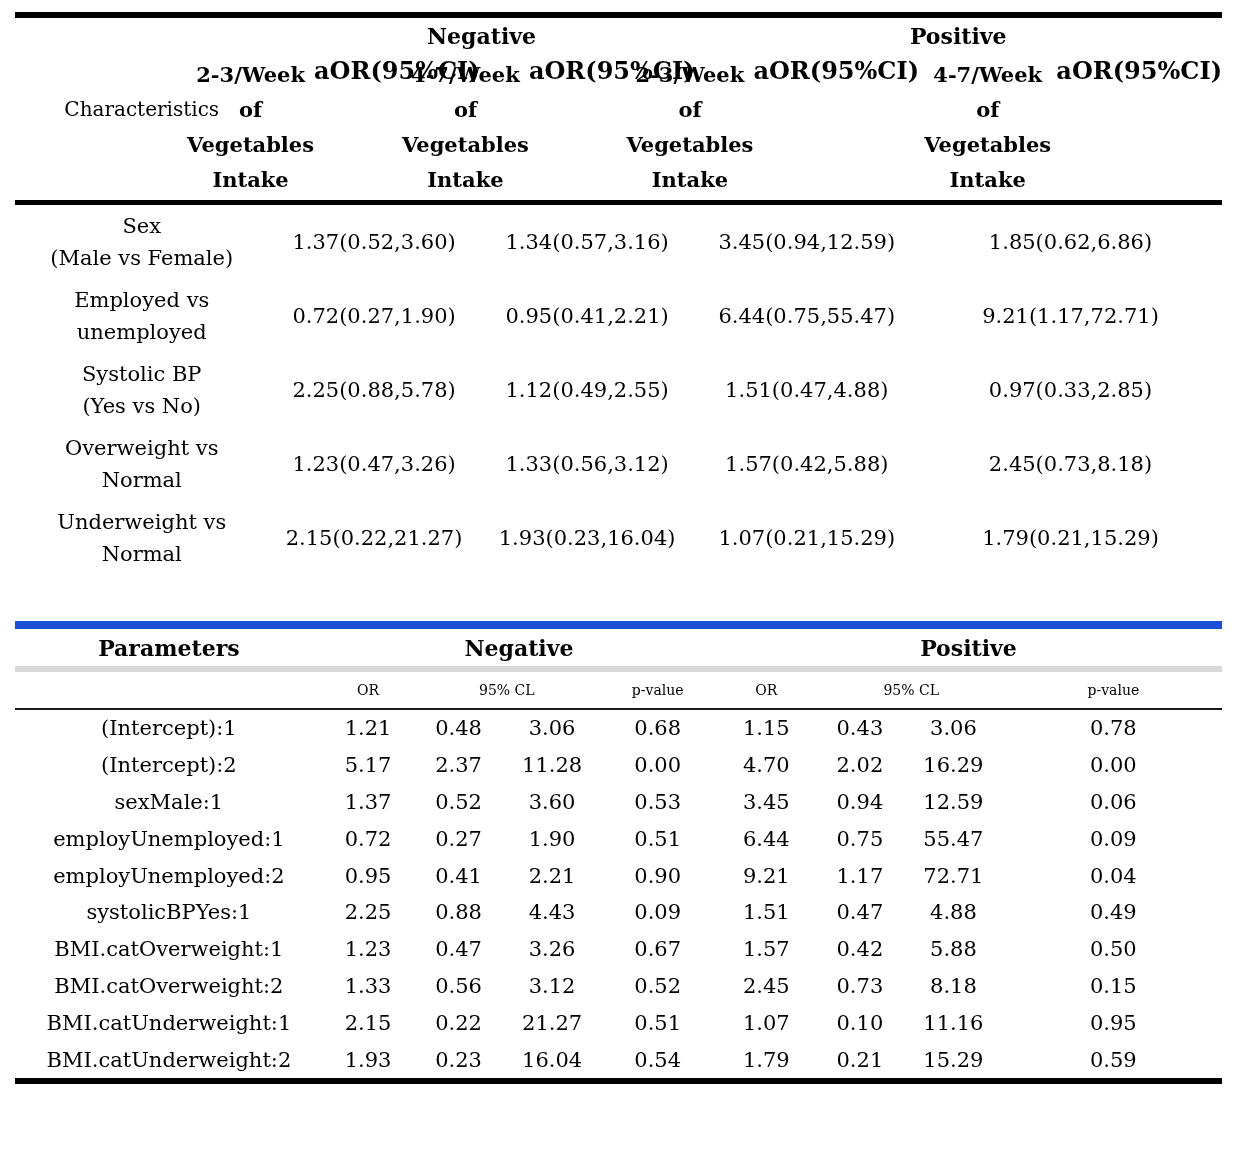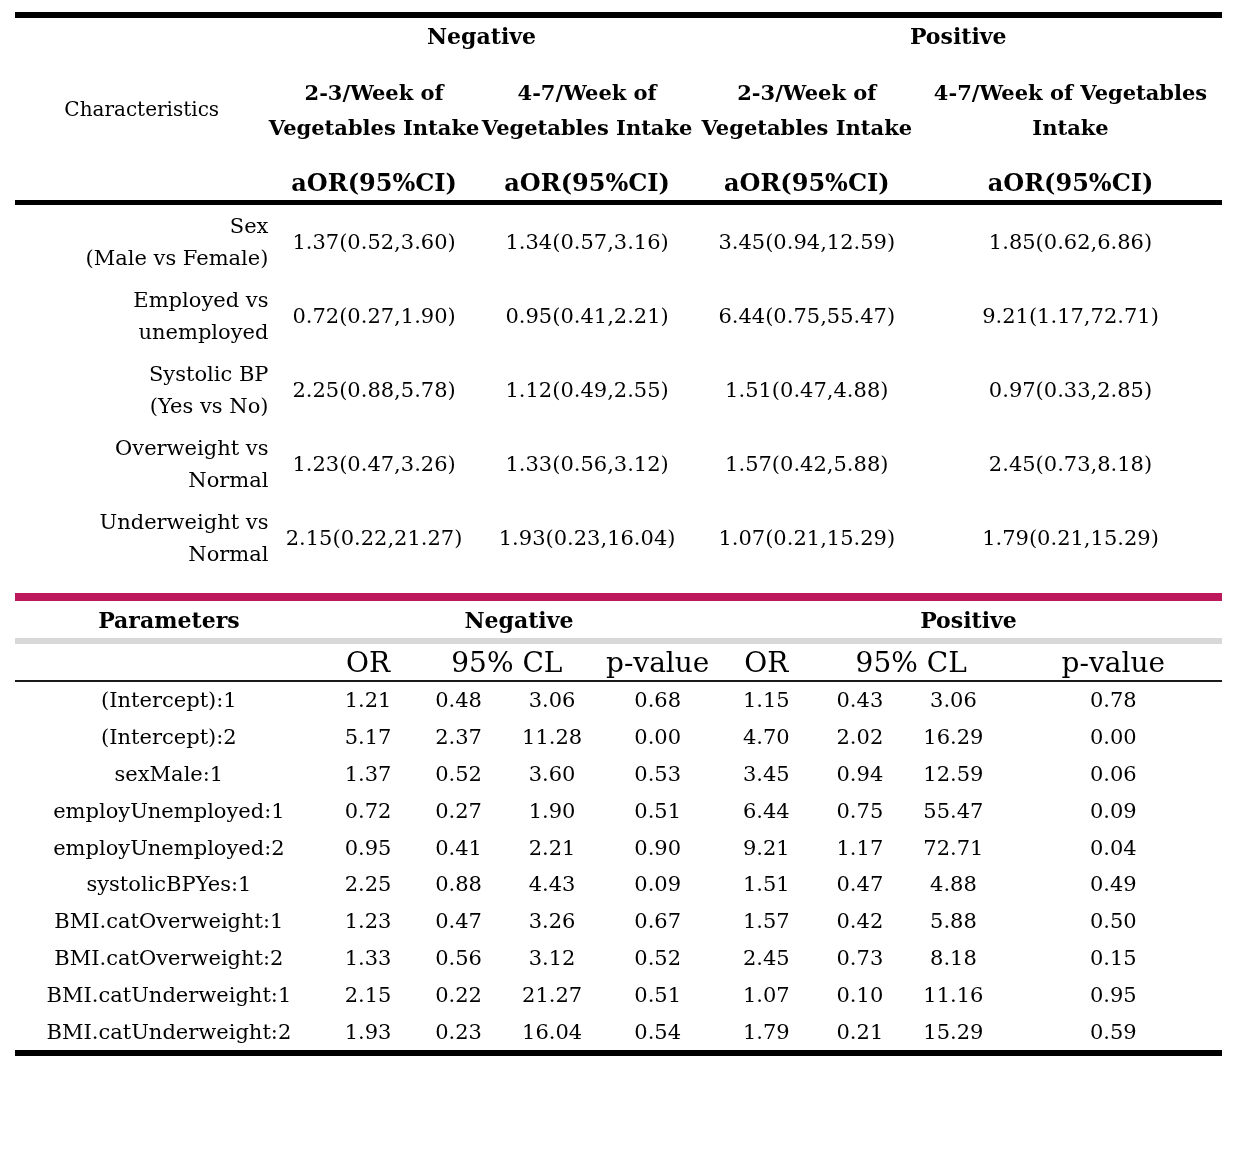--- a/index.html
+++ b/index.html
@@ -42,21 +42,21 @@
     font-size: 22px;
     height: 36px;
     vertical-align: middle;
   }
   .t1 .th-col {
     border-bottom: 5px solid #000;
     vertical-align: bottom;
   }
   .t1-colhead {
     display: flex;
-    flex-direction: column;
+    flex-direction: row;
     justify-content: flex-end;
     height: 146px;
   }
   .t1-coltitle {
     flex: 1;
     display: flex;
     flex-direction: column;
     justify-content: center;
     font-weight: bold;
     font-size: 21px;
@@ -67,43 +67,42 @@
     font-size: 24px;
     line-height: 34px;
   }
   .t1 tbody td {
     height: 74px;
     font-size: 21px;
   }
   .t1-label {
     font-size: 21px;
     line-height: 32px;
-    text-align: right;
   }
 
   
   .t2 {
-    margin-top: 18px;
-    border-top: 8px solid #be185d;
+    margin-top: 46px;
+    border-top: 8px solid #1d4ed8;
     border-bottom: 6px solid #000;
   }
   .t2 th, .t2 td {
     padding: 0;
     text-align: center;
     vertical-align: middle;
   }
   .t2 .th-main {
     font-weight: bold;
     font-size: 22px;
     height: 37px;
     border-bottom: 6px solid #d8d8d8;
   }
   .t2 .th-sub {
     font-weight: normal;
-    font-size: 28px;
+    font-size: 14px;
     height: 36px;
     border-bottom: 2px solid #1a1a1a;
   }
   .t2 tbody td {
     height: 36.8px;
     font-size: 21px;
   }
 </style>
 </head>
 <body>

